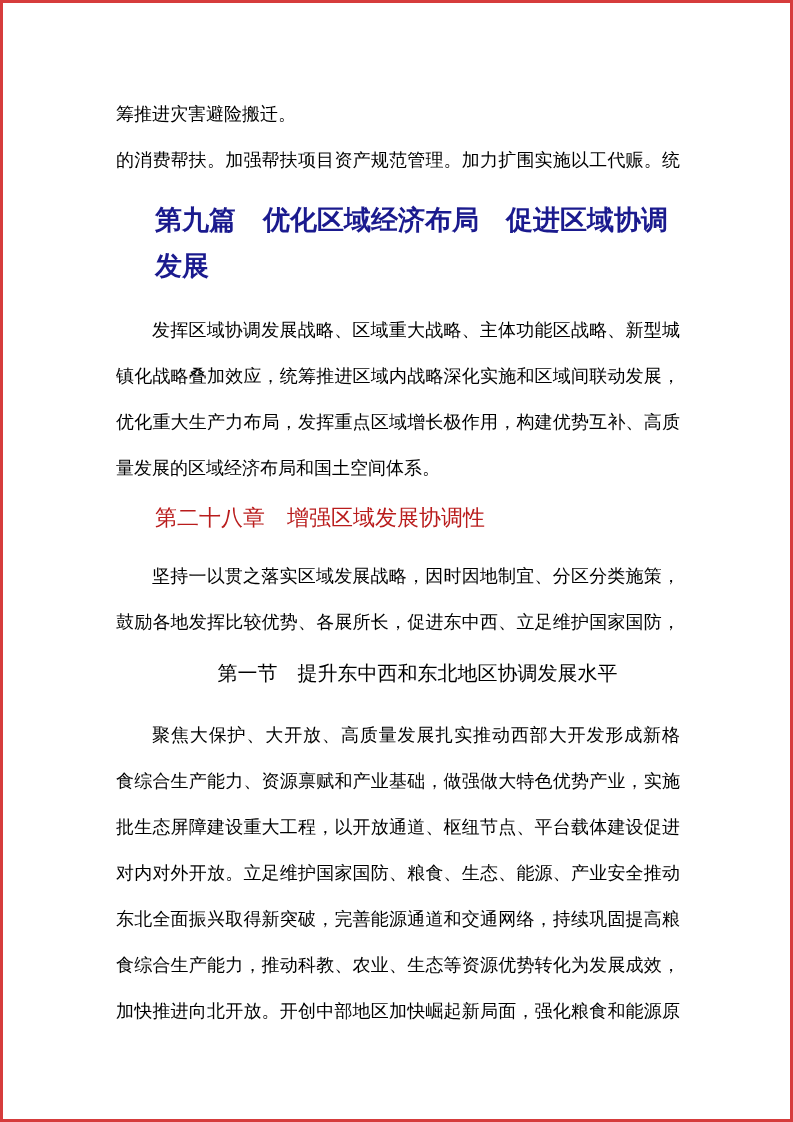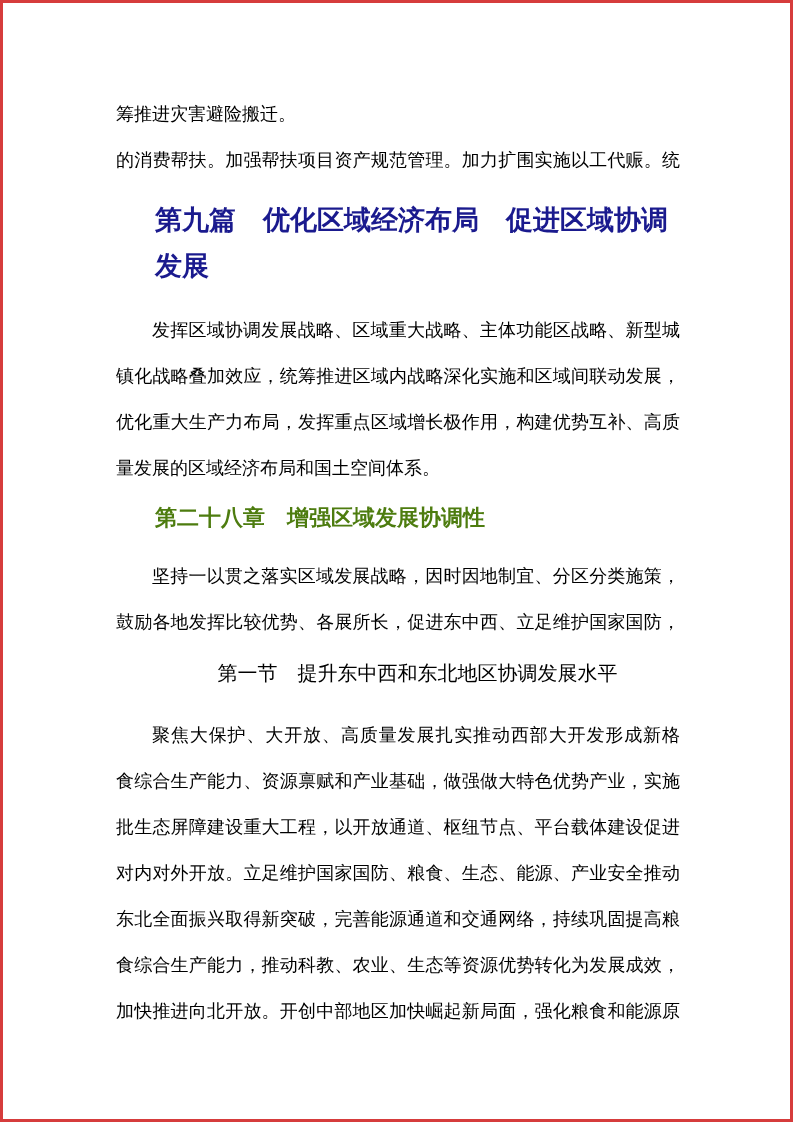--- a/index.html
+++ b/index.html
@@ -39,24 +39,24 @@
     font-family: "Liberation Sans", "DejaVu Sans", sans-serif;
     font-weight: bold;
     font-size: 27px;
     line-height: 46px;
     color: #1a1a8e;
     padding-left: 39px;
     margin: 14px 0 18px 0;
   }
   .h-chapter {
     font-family: "Liberation Sans", "DejaVu Sans", sans-serif;
-    font-weight: bold;
+    font-weight: normal;
     font-size: 22px;
     line-height: 46px;
-    color: #4d7c0f;
+    color: #b91c1c;
     padding-left: 39px;
     margin: 4px 0 12px 0;
   }
   .h-section {
     font-family: "Liberation Serif", "DejaVu Serif", serif;
     font-weight: normal;
     font-size: 20px;
     line-height: 46px;
     color: #000000;
     padding-left: 39px;

